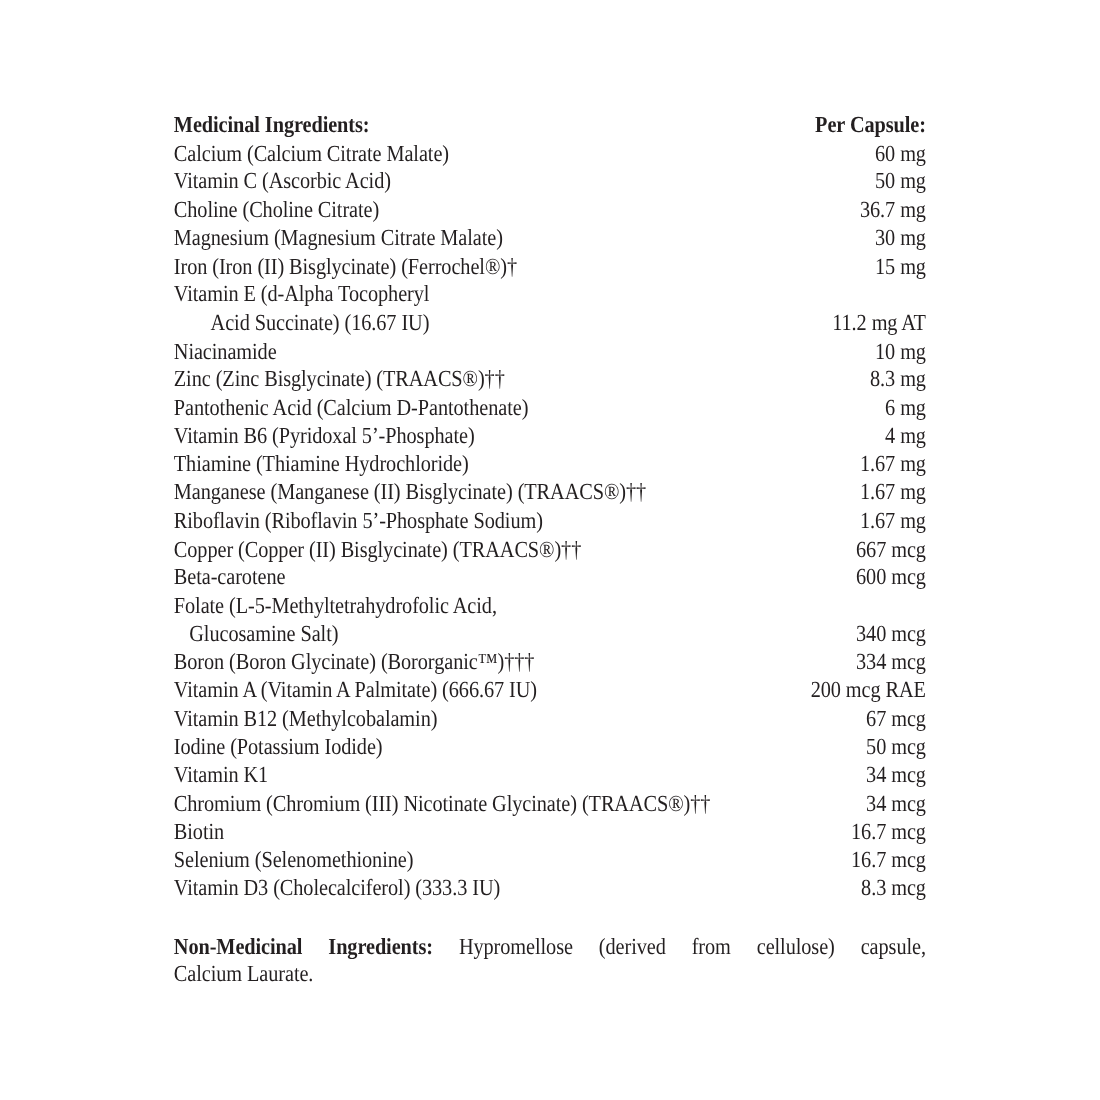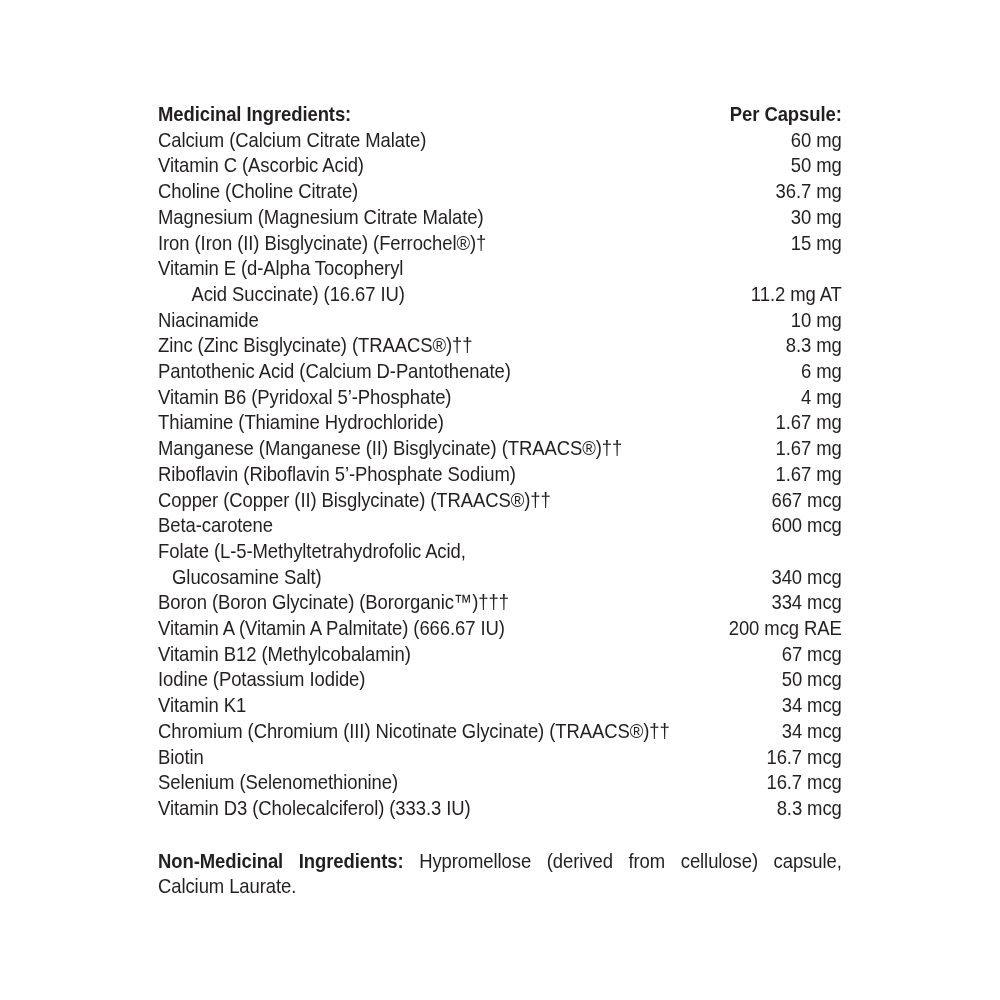--- a/index.html
+++ b/index.html
@@ -6,21 +6,21 @@
     margin: 0;
     padding: 0;
     background: #ffffff;
   }
   .page {
     position: relative;
     width: 1000px;
     height: 1000px;
     background: #ffffff;
     overflow: hidden;
-    font-family: Liberation Sans, sans-serif;
+    font-family: Liberation Serif, serif;
     color: #231f20;
   }
   .content {
     position: absolute;
     left: 158px;
     top: 101px;
     width: 777px;            
     transform: scaleX(0.88);
     transform-origin: 0 0;
     font-size: 21px;

